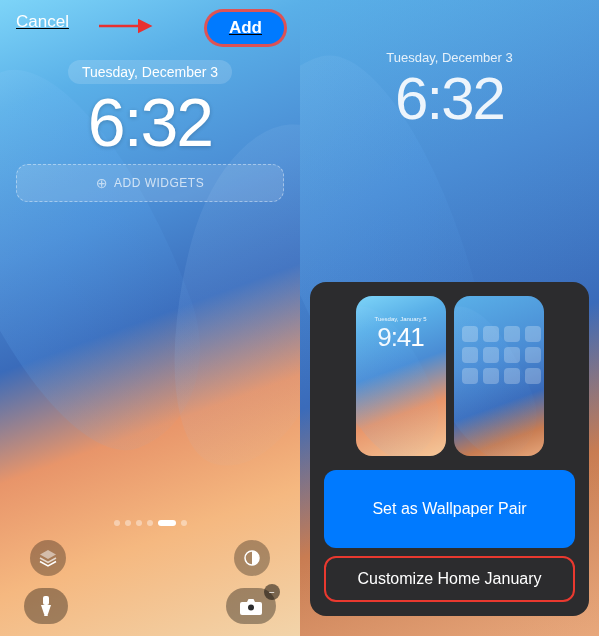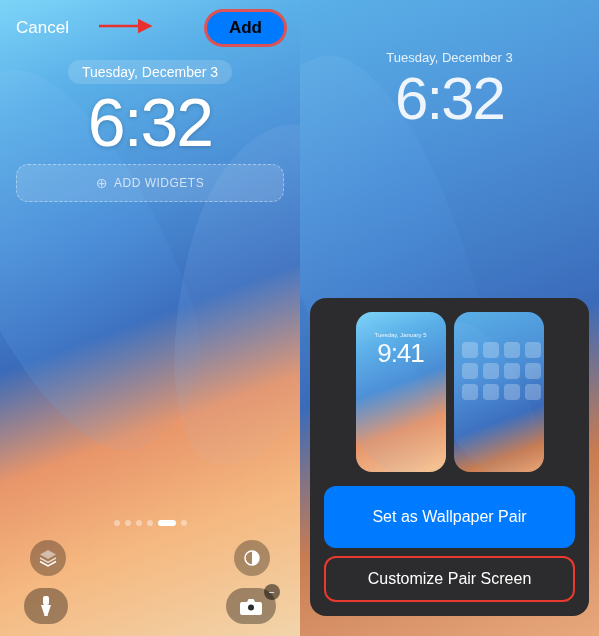--- a/index.html
+++ b/index.html
@@ -16,39 +16,40 @@
     .left-panel {
       width: 300px;
       height: 636px;
       position: relative;
       overflow: hidden;
       background: linear-gradient(160deg, #6ec6f5 0%, #5ba3d9 20%, #4a7fc1 40%, #e8a87c 60%, #f5c89a 80%, #f0dbc0 100%);
     }
 
     .left-top-bar {
       display: flex;
-      align-items: center;
+      align-items: flex-start;
       justify-content: space-between;
       padding: 12px 16px 8px;
       position: relative;
       z-index: 10;
+      text-decoration: underline;
     }
 
     .cancel-btn {
       color: #fff;
       font-size: 17px;
       font-weight: 400;
       background: none;
       border: none;
       cursor: pointer;
     }
 
     .add-btn {
       background: #007aff;
-      color: #000000;
+      color: #ffffff;
       font-size: 17px;
       font-weight: 600;
       border: none;
       border-radius: 20px;
       padding: 6px 22px;
       cursor: pointer;
       box-shadow: 0 0 0 3px rgba(255,59,48,0.8);
     }
 
     .arrow-indicator {
@@ -363,21 +364,21 @@
       transform: rotate(-20deg) translateX(-20px);
     }
 
     .set-wallpaper-btn {
       background: #007aff;
       color: #fff;
       font-size: 16px;
       font-weight: 500;
       border: none;
       border-radius: 12px;
-      padding: 22px;
+      padding: 30px;
       width: 100%;
       cursor: pointer;
       margin-bottom: 8px;
       text-align: center;
     }
 
     .customize-btn {
       background: transparent;
       color: #fff;
       font-size: 16px;
@@ -499,15 +500,15 @@
           <div class="mini-icon-dot"></div>
           <div class="mini-icon-dot"></div>
           <div class="mini-icon-dot"></div>
           <div class="mini-icon-dot"></div>
           <div class="mini-icon-dot"></div>
         </div>
       </div>
     </div>
 
     <button class="set-wallpaper-btn">Set as Wallpaper Pair</button>
-    <button class="customize-btn">Customize Pair Screen</button>
+    <button class="customize-btn">Customize Home January</button>
   </div>
 </div>
 
 </body></html>

